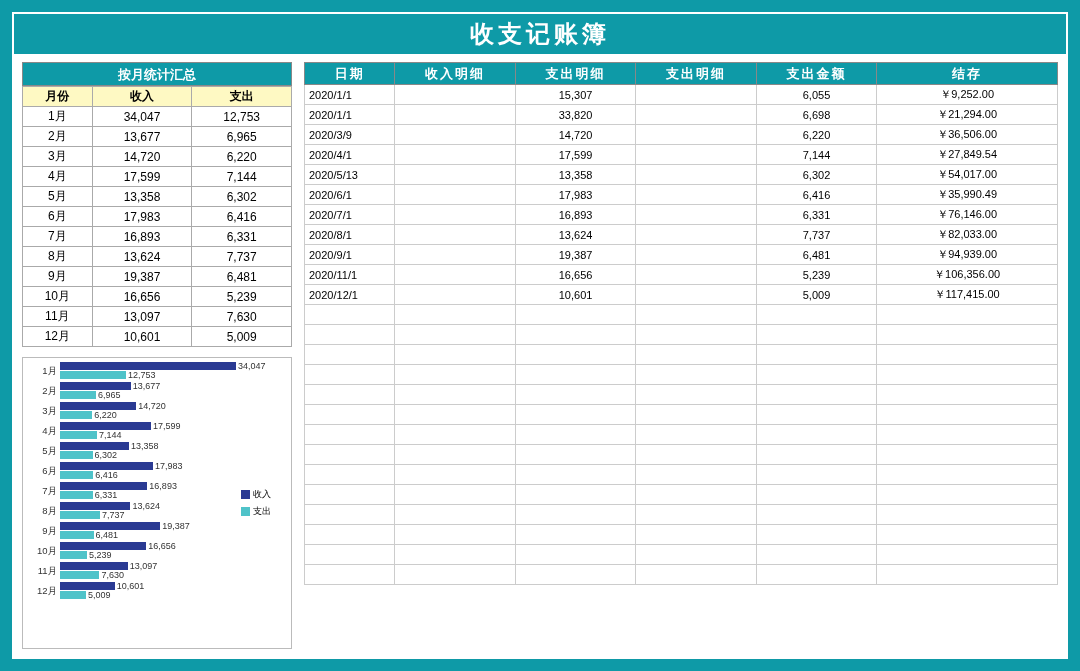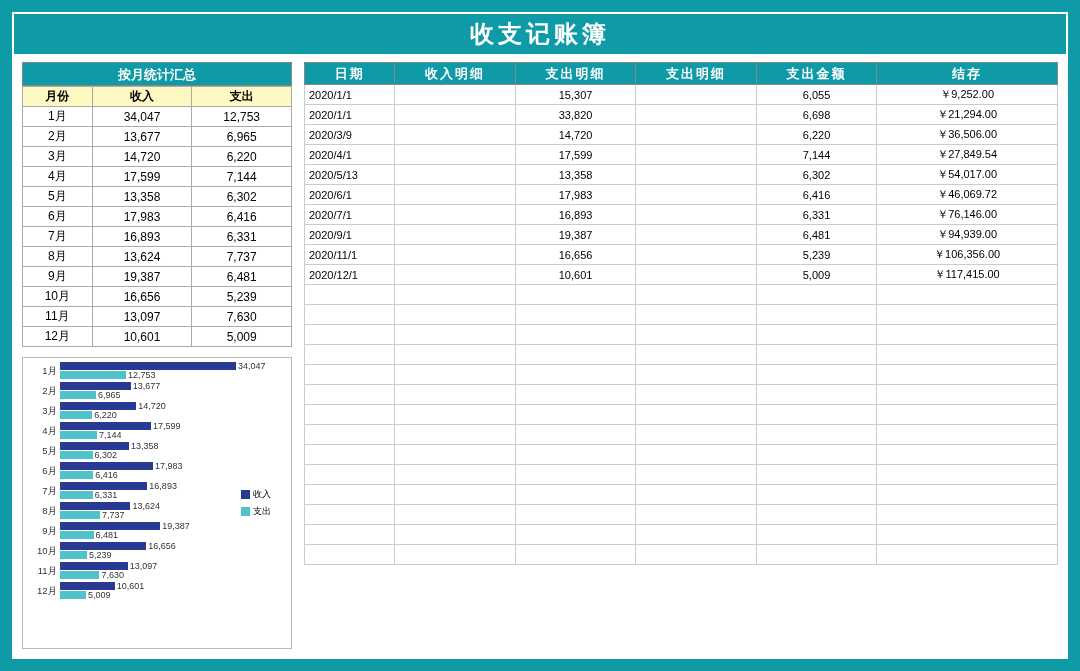--- a/index.html
+++ b/index.html
@@ -362,29 +362,37 @@
                 <td></td>
                 <td class="amt">6,302</td>
                 <td class="bal">￥54,017.00</td>
               </tr>
               <tr>
                 <td class="date">2020/6/1</td>
                 <td></td>
                 <td class="amt">17,983</td>
                 <td></td>
                 <td class="amt">6,416</td>
-                <td class="bal">￥46,069.72</td>
+                <td class="bal">￥35,990.49</td>
               </tr>
               <tr>
                 <td class="date">2020/7/1</td>
                 <td></td>
                 <td class="amt">16,893</td>
                 <td></td>
                 <td class="amt">6,331</td>
                 <td class="bal">￥76,146.00</td>
+              </tr>
+              <tr>
+                <td class="date">2020/8/1</td>
+                <td></td>
+                <td class="amt">13,624</td>
+                <td></td>
+                <td class="amt">7,737</td>
+                <td class="bal">￥82,033.00</td>
               </tr>
               <tr>
                 <td class="date">2020/9/1</td>
                 <td></td>
                 <td class="amt">19,387</td>
                 <td></td>
                 <td class="amt">6,481</td>
                 <td class="bal">￥94,939.00</td>
               </tr>
               <tr>

